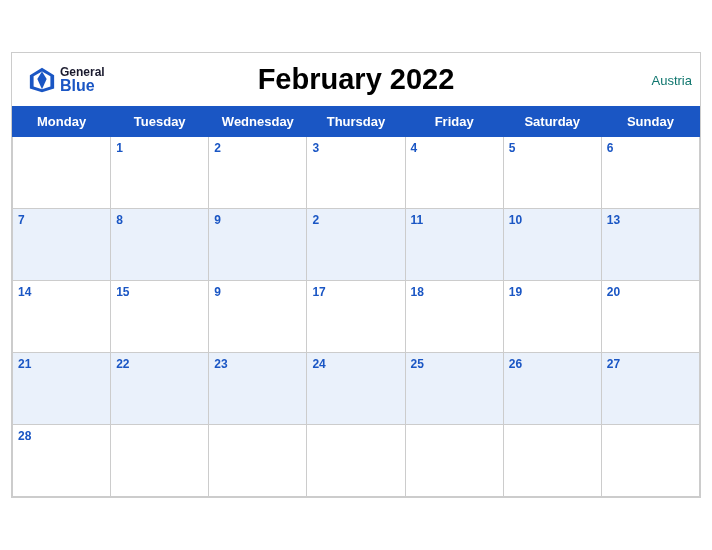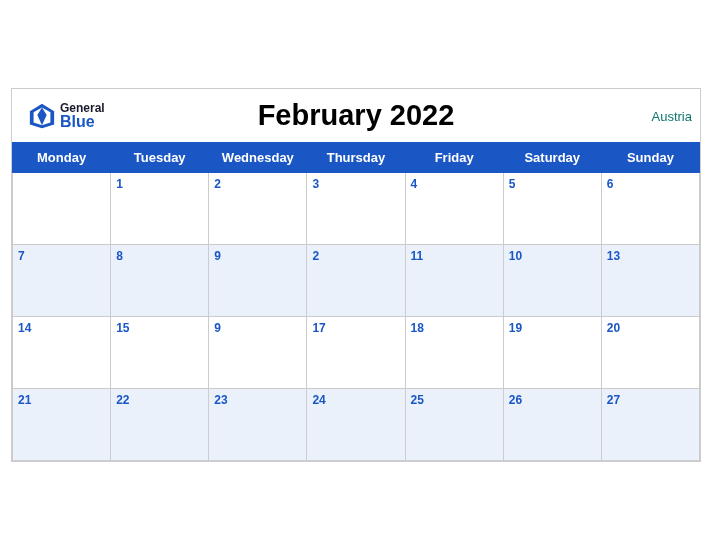--- a/index.html
+++ b/index.html
@@ -215,15 +215,26 @@
           <td>
             <span class="day-number">25</span>
           </td>
           <td>
             <span class="day-number">26</span>
           </td>
           <td>
             <span class="day-number">27</span>
           </td>
         </tr>
+        <tr class="week-row">
+          <td>
+            <span class="day-number">28</span>
+          </td>
+          <td class="empty-day"></td>
+          <td class="empty-day"></td>
+          <td class="empty-day"></td>
+          <td class="empty-day"></td>
+          <td class="empty-day"></td>
+          <td class="empty-day"></td>
+        </tr>
       </tbody>
   </table>
 </div>
 
 </body></html>

